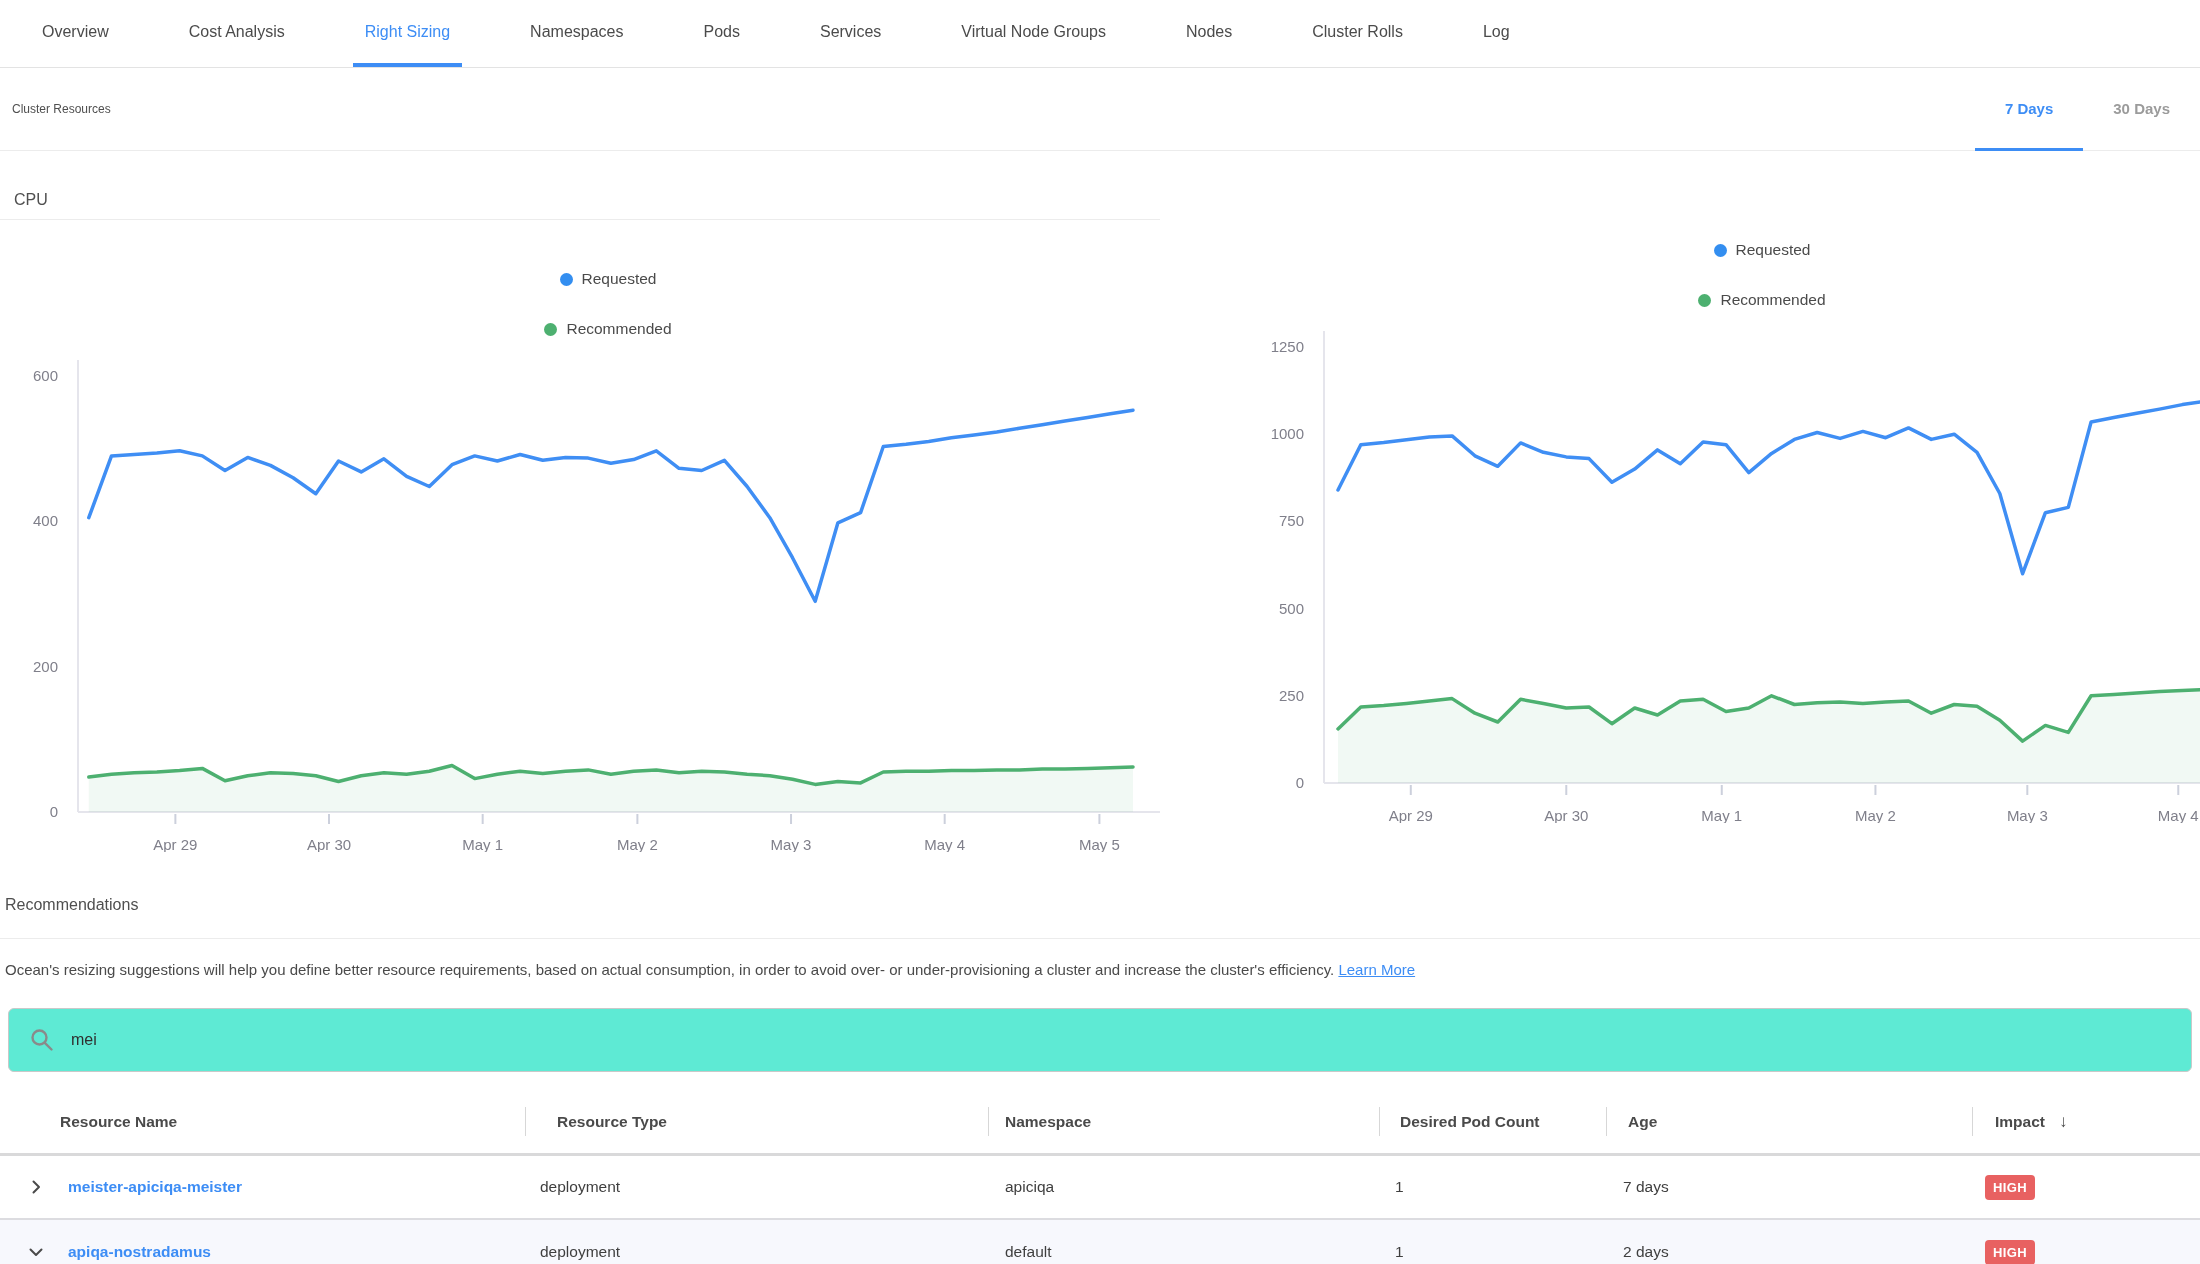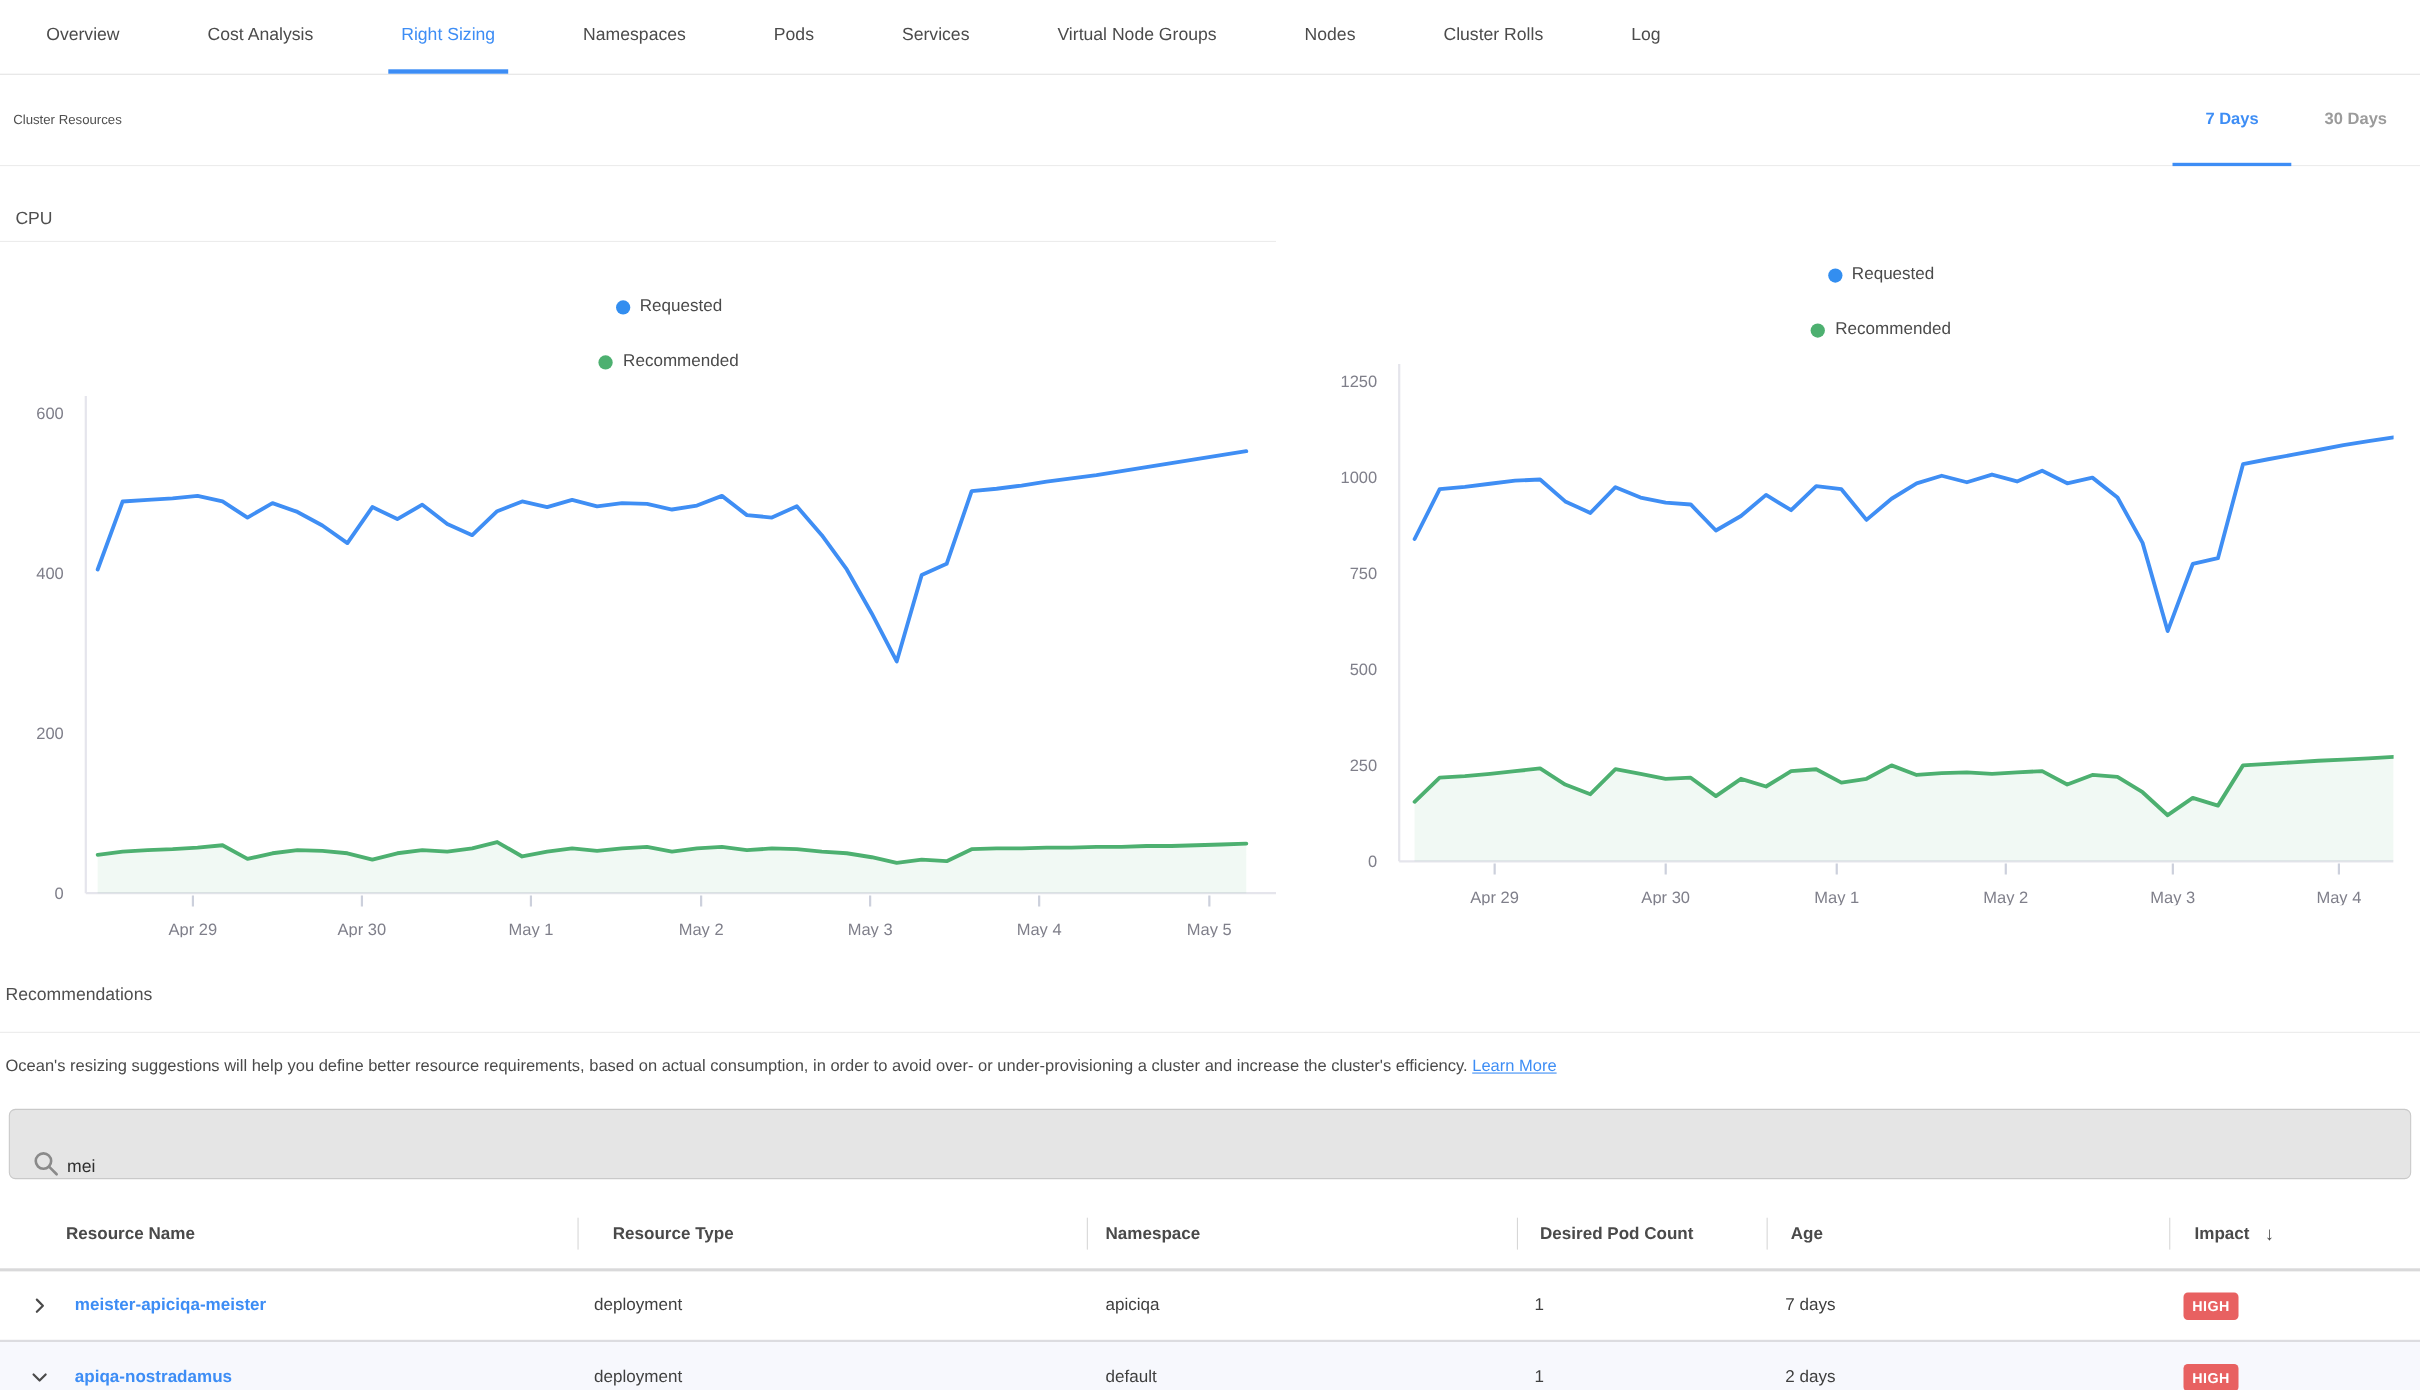--- a/index.html
+++ b/index.html
@@ -19,39 +19,39 @@
   
   .section-head { display:flex; justify-content:space-between; align-items:stretch; height:83px;
                   border-bottom:1px solid #ececec; padding-left:12px; }
   .section-title { align-self:center; font-size:12px; color:#4f4f4f; }
   .ranges { display:flex; }
   .range { display:flex; align-items:center; padding:0 30px; font-size:15px; font-weight:bold; color:#9b9b9b;
            background:none; border:none; border-bottom:3px solid transparent; cursor:pointer; margin-bottom:-1px; }
   .range.active { color:#3d8df5; border-bottom-color:#3d8df5; }
 
   
-  .charts-row { display:flex; gap:28px; margin-top:40px; }
+  .charts-row { display:flex; gap:80px; margin-top:40px; }
   .chart-col.cpu { width:1160px; }
   .chart-col.mem { width:988px; }
   .chart-title { font-size:16px; font-weight:400; color:#4f4f4f; margin:0; padding:0 0 10px 14px; border-bottom:1px solid #ececec; }
   .legend { display:flex; gap:32px; align-items:center; margin:50px 0 0 56px; font-size:15.5px; color:#4a4a4a;flex-direction:column; }
   .legend-item { display:flex; align-items:center; }
   .dot { width:13px; height:13px; border-radius:50%; margin-right:9px; }
   .dot.blue { background:#338ef0; }
   .dot.green { background:#4db070; }
   .chart-svg { display:block; margin-top:14px; }
 
   
   .rec-head { font-size:16px; font-weight:400; color:#4f4f4f; margin:44px 0 0 0; padding:0 0 24px 5px; border-bottom:1px solid #ececec; }
   .desc { font-size:15px; color:#4a4a4a; margin:22px 0 0 5px; }
   .learn { color:#3d8df5; text-decoration:underline; cursor:pointer; }
 
   
-  .search { display:flex; align-items:flex-end; gap:4px; margin:30px 8px 0 8px; height:64px;
-            border:1px solid #c9c9c9; border-radius:6px; padding:0 20px; background:#e5e5e5; }
+  .search { display:flex; align-items:center; gap:14px; margin:30px 8px 0 8px; height:64px;
+            border:1px solid #c9c9c9; border-radius:6px; padding:0 20px; background:#5eead4; }
   .search input { border:none; outline:none; flex:1; font-size:16px; color:#2f2f2f; font-family:inherit; background:transparent; }
 
   
   .table { margin-top:18px; }
   .thead, .trow { display:grid; grid-template-columns:525px 463px 391px 227px 366px auto; align-items:center; }
   .thead { height:66px; border-bottom:3px solid #d9d9da; }
   .th { position:relative; height:100%; display:flex; align-items:center; font-weight:bold; font-size:15.5px; color:#4a4a4a; cursor:pointer; }
   .th:not(:first-child)::before { content:""; position:absolute; left:0; top:17px; bottom:17px; width:1px; background:#d7d7d7; }
   .th.c1 { padding-left:60px; } .th.c2 { padding-left:32px; } .th.c3 { padding-left:17px; }
   .th.c4 { padding-left:21px; } .th.c5 { padding-left:22px; } .th.c6 { padding-left:23px; }

